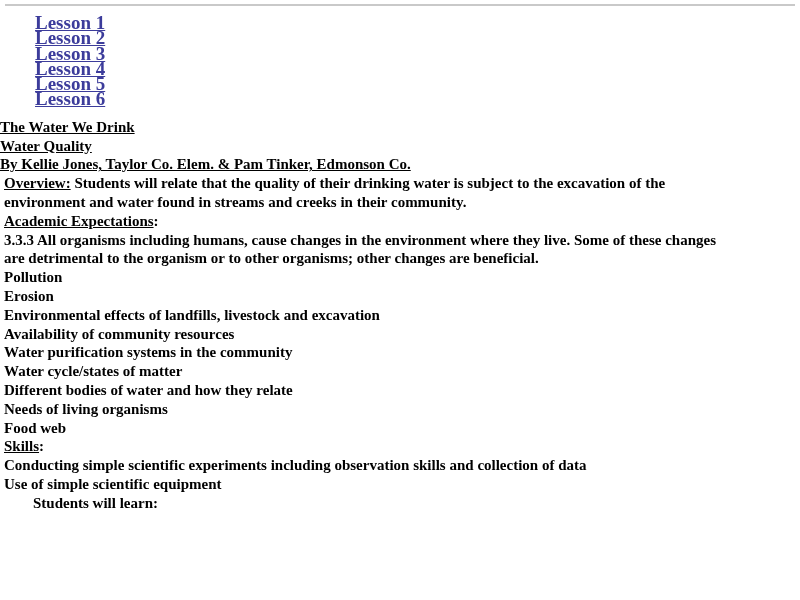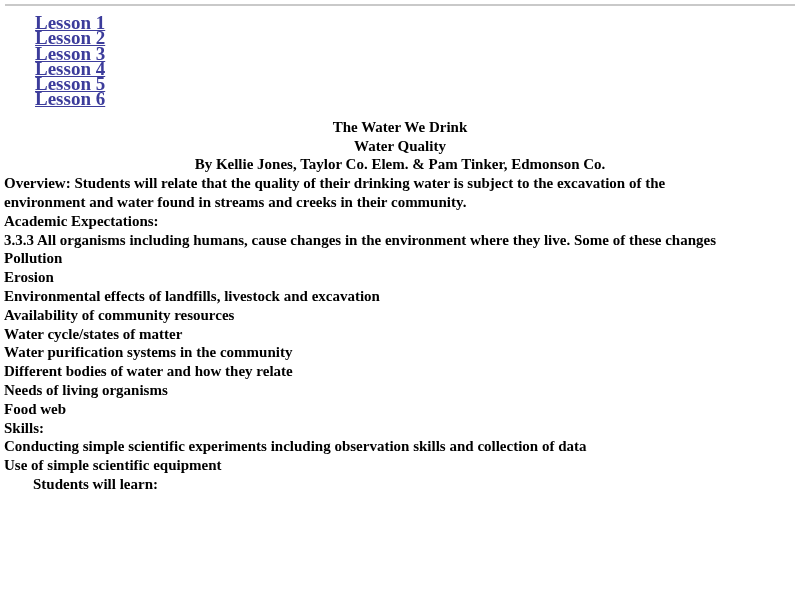--- a/index.html
+++ b/index.html
@@ -34,30 +34,32 @@
     width: fit-content;
   }
   .doc {
     margin-top: 11px;
     font-weight: bold;
     font-size: 15px;
     line-height: 18.8px;
     color: #000000;
   }
   .center {
-    text-align: center;
+    text-align: left;
+    text-decoration: underline;
   }
   .line {
     padding-left: 4px;
     white-space: nowrap;
   }
   .indent {
     padding-left: 33px;
   }
   .u {
+    text-decoration: underline;
   }
 </style>
 </head>
 <body>
 
 <div class="rule"></div>
 
 <div class="nav">
   <a href="#">Lesson 1</a>
   <a href="#">Lesson 2</a>
@@ -71,27 +73,28 @@
 
   <div class="center">The Water We Drink</div>
   <div class="center">Water Quality</div>
   <div class="center">By Kellie Jones, Taylor Co. Elem. &amp; Pam Tinker, Edmonson Co.</div>
 
   <div class="line"><span class="u">Overview:</span><span> Students will relate that the quality of their drinking water is subject to the excavation of the</span></div>
   <div class="line">environment and water found in streams and creeks in their community.</div>
 
   <div class="line"><span class="u">Academic Expectations</span><span>:</span></div>
   <div class="line">3.3.3 All organisms including humans, cause changes in the environment where they live. Some of these changes</div>
+  <div class="line">are detrimental to the organism or to other organisms; other changes are beneficial.</div>
 
   <div class="line">Pollution</div>
   <div class="line">Erosion</div>
   <div class="line">Environmental effects of landfills, livestock and excavation</div>
   <div class="line">Availability of community resources</div>
+  <div class="line">Water purification systems in the community</div>
   <div class="line">Water cycle/states of matter</div>
-  <div class="line">Water purification systems in the community</div>
   <div class="line">Different bodies of water and how they relate</div>
   <div class="line">Needs of living organisms</div>
   <div class="line">Food web</div>
 
   <div class="line"><span class="u">Skills</span><span>:</span></div>
   <div class="line">Conducting simple scientific experiments including observation skills and collection of data</div>
   <div class="line">Use of simple scientific equipment</div>
 
   <div class="line indent">Students will learn:</div>
 

